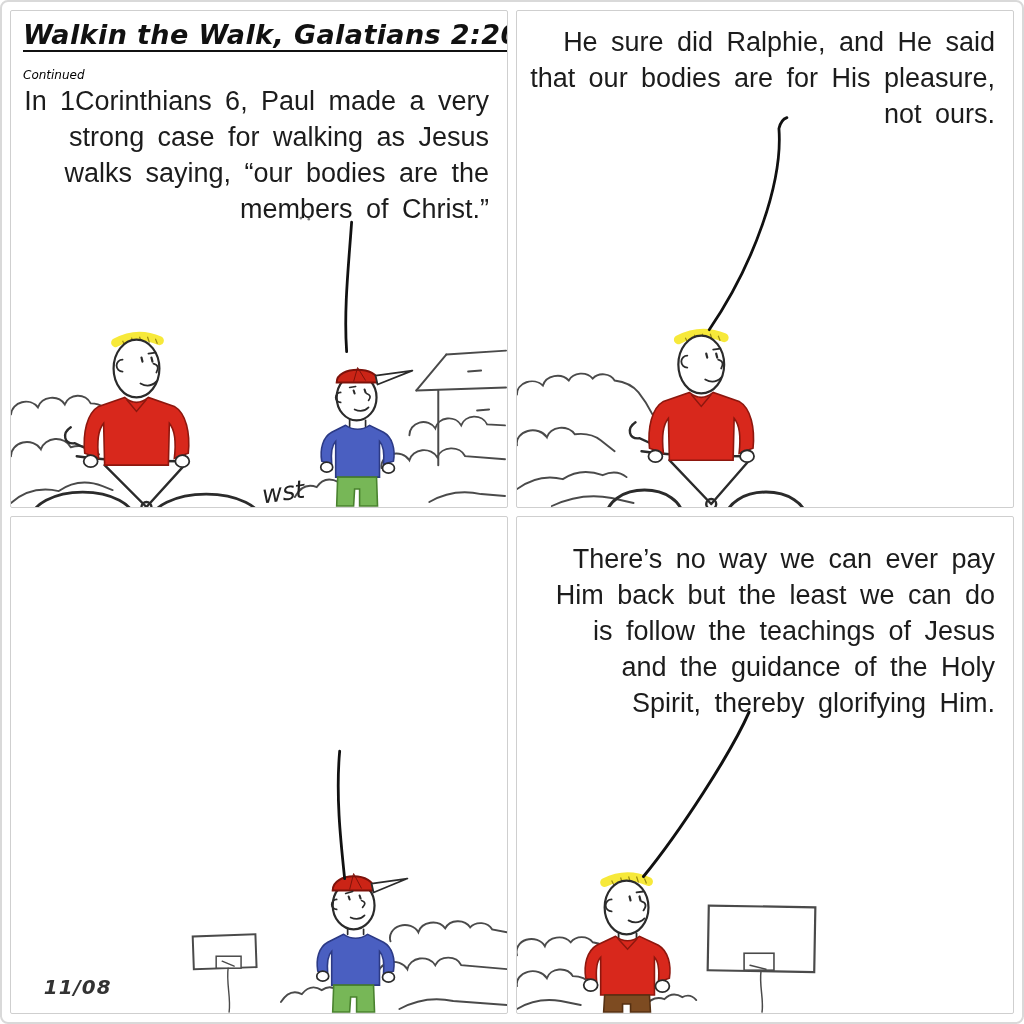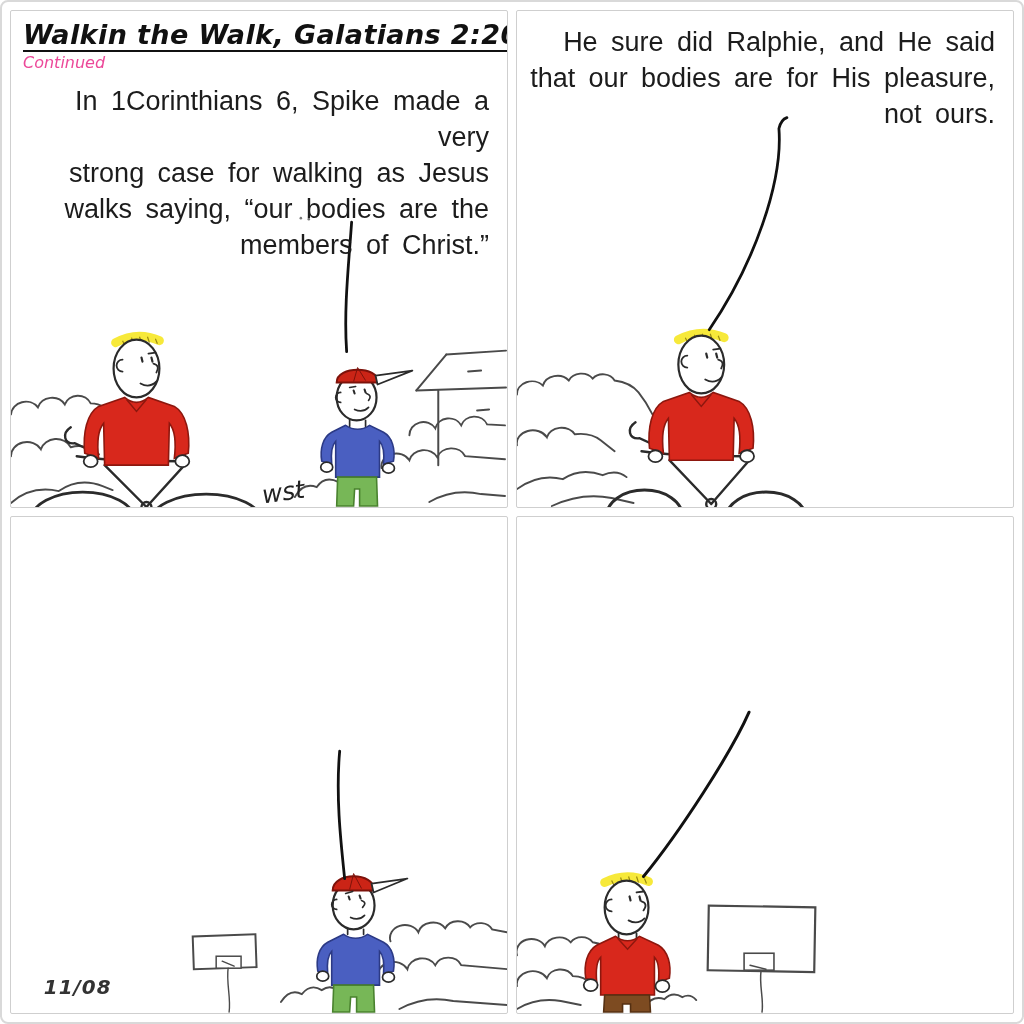--- a/index.html
+++ b/index.html
@@ -25,36 +25,36 @@
   .p4-dialogue{top:24px;}
   .header{position:absolute;top:8px;left:12px;right:10px;z-index:2;}
   .title{
     font-family:"DejaVu Sans", sans-serif;font-style:italic;font-weight:bold;
     font-size:27px;letter-spacing:.4px;color:#111;
     text-decoration:underline;text-decoration-thickness:2px;text-underline-offset:6px;
     white-space:nowrap;
   }
   .subtitle{
     font-family:"DejaVu Sans", sans-serif;font-style:italic;
-    font-size:16px;color:#ec4899;margin-top:3px;
+    font-size:12px;color:#000000;margin-top:18px;
   }
   .sig-text{font-family:"DejaVu Sans", sans-serif;font-style:italic;font-size:25px;fill:#222;}
   .date-text{font-family:"DejaVu Sans", sans-serif;font-style:italic;font-weight:bold;font-size:20px;fill:#333;letter-spacing:1px;}
 </style>
 </head>
 <body>
 
 <div class="frame">
 
   <div class="panel">
     <div class="header">
       <div class="title">Walkin the Walk, Galatians 2:20</div>
       <div class="subtitle">Continued</div>
     </div>
-    <div class="dialogue p1-dialogue">In 1Corinthians 6, Spike made a very
+    <div class="dialogue p1-dialogue">In 1Corinthians 6, Paul made a very
 strong case for walking as Jesus
 walks saying, “our bodies are the
 members of Christ.”</div>
     <svg viewBox="0 0 498 498">
 
       <g fill="none" stroke="#4a4a4a" stroke-width="2" stroke-linecap="round">
         <path d="M437,345 L497,341"></path>
         <path d="M437,345 L407,381"></path>
         <path d="M407,381 L497,378"></path>
         <path d="M429,381 L429,456"></path>
@@ -194,20 +194,25 @@
         <ellipse cx="313" cy="461" rx="6" ry="5" fill="#fff" stroke="#2b2b2b" stroke-width="1.7"></ellipse>
         <ellipse cx="379" cy="462" rx="6" ry="5" fill="#fff" stroke="#2b2b2b" stroke-width="1.7"></ellipse>
         <path d="M324,470 L323,497 L340,497 L341,482 L347,482 L347,497 L365,497 L364,470 Z" fill="#77b757" stroke="#49822e" stroke-width="1.6"></path>
       </g>
       <path d="M330,235 C326,280 331,325 335,363" fill="none" stroke="#111111" stroke-width="2.8" stroke-linecap="round"></path>
       <text x="33" y="479" class="date-text">11/08</text>
     </svg>
   </div>
 
   <div class="panel">
+    <div class="dialogue p4-dialogue">There’s no way we can ever pay
+Him back but the least we can do
+is follow the teachings of Jesus
+and the guidance of the Holy
+Spirit, thereby glorifying Him.</div>
     <svg viewBox="0 0 498 498">
       <g fill="none" stroke="#4a4a4a" stroke-width="1.9" stroke-linecap="round">
         <path d="M0,440 a15,13 0 0 1 28,-9 a15,13 0 0 1 26,-4 a13,11 0 0 1 22,0 q12,2 16,8"></path>
         <path d="M0,471 a16,13 0 0 1 30,-8 a14,12 0 0 1 26,-2 q12,0 18,8"></path>
         <path d="M0,494 q20,-12 44,-8 l20,4"></path>
         <path d="M128,492 q8,-12 20,-8 q8,-8 18,-2 q8,-4 14,3"></path>
       </g>
       <g fill="none" stroke="#4a4a4a" stroke-width="2.2" stroke-linecap="round">
         <rect x="192" y="391" width="107" height="65" fill="#fff" transform="rotate(1 245 423)"></rect>
         <rect x="228" y="438" width="30" height="17" fill="#fff" stroke-width="1.6"></rect>

